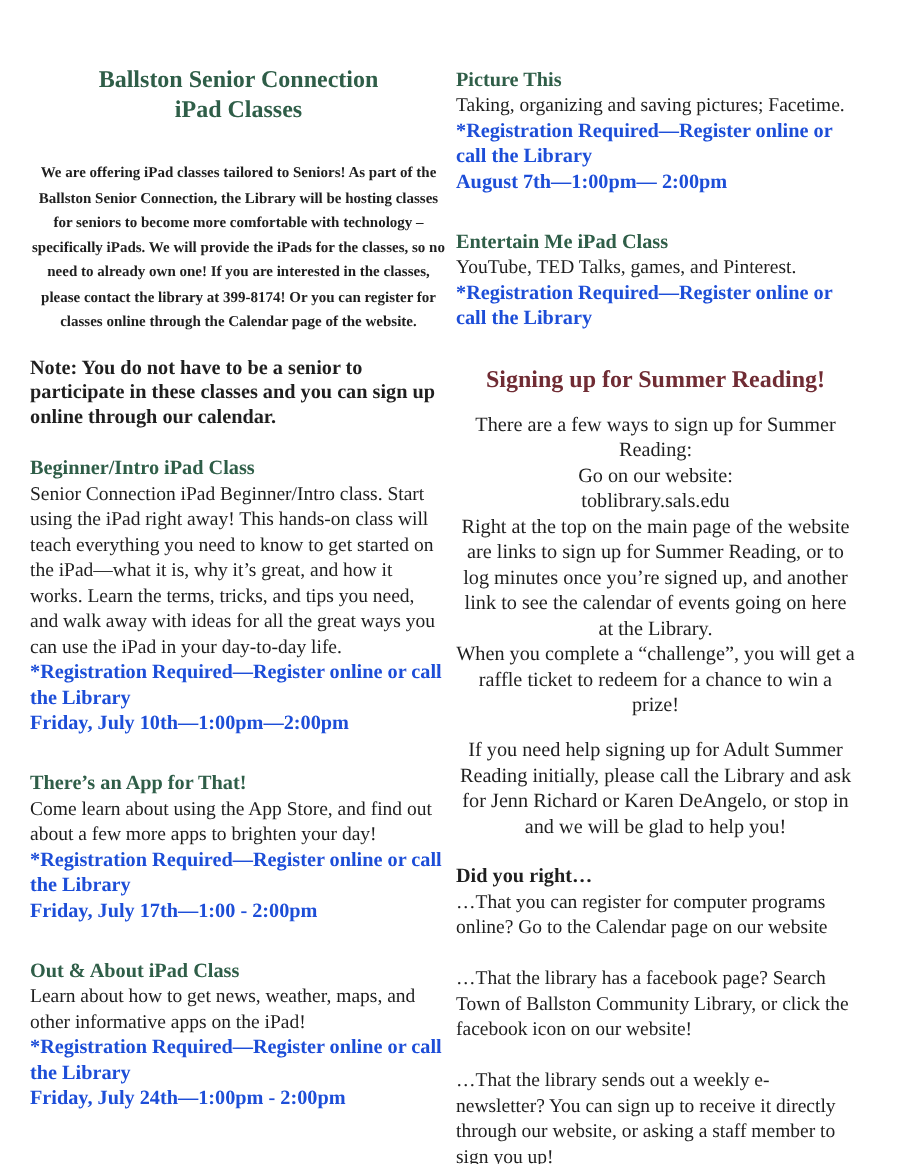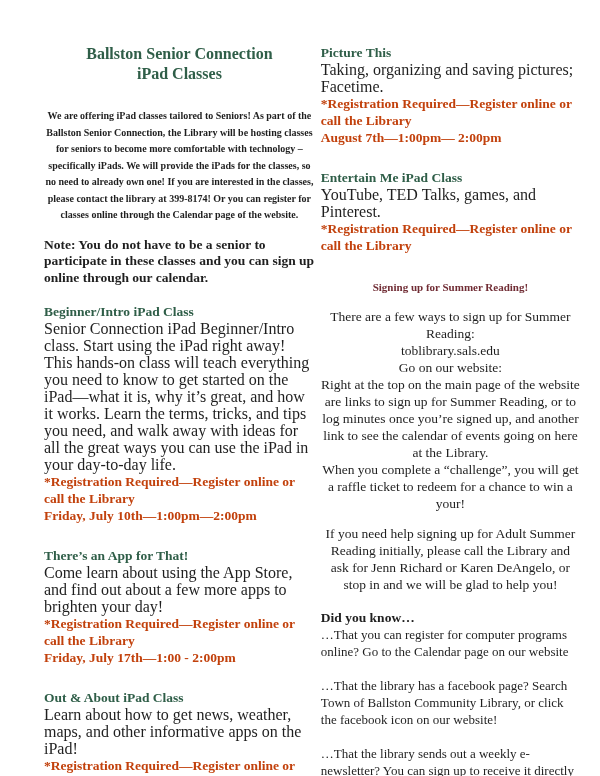--- a/index.html
+++ b/index.html
@@ -11,21 +11,21 @@
     width: 600px;
     height: 776px;
     font-family: "Liberation Serif", "DejaVu Serif", serif;
     color: #1f1f1f;
     overflow: hidden;
   }
   .page {
     box-sizing: border-box;
     width: 600px;
     height: 776px;
-    padding: 44px 20px 0 44px;
+    padding: 44px 20px 0 20px;
     display: flex;
     background: #ffffff;
   }
   .col {
     box-sizing: border-box;
   }
   .col-left {
     width: 278px;
     margin-right: 2px;
   }
@@ -60,33 +60,33 @@
     margin: 0 0 23px 0;
   }
   .class-title {
     font-size: 13.5px;
     line-height: 17px;
     font-weight: bold;
     color: #2f5e48;
     margin: 0;
   }
   .class-desc {
-    font-size: 16px;
+    font-size: 13px;
     line-height: 17px;
     margin: 0;
   }
   .accent {
     font-size: 13.5px;
     line-height: 17px;
     font-weight: bold;
-    color: #c2410c;
+    color: #1d4ed8;
     margin: 0;
   }
   .summer-heading {
-    font-size: 11px;
+    font-size: 16px;
     line-height: 21px;
     font-weight: bold;
     color: #702c34;
     text-align: center;
     margin: 14px 0 10px 0;
   }
   .centered-block p {
     font-size: 13.5px;
     line-height: 17px;
     text-align: center;
@@ -163,30 +163,30 @@
     <section class="class-block">
       <h3 class="class-title">Entertain Me iPad Class</h3>
       <p class="class-desc">YouTube, TED Talks, games, and Pinterest.</p>
       <p class="accent">*Registration Required—Register online or call the Library</p>
     </section>
 
     <h2 class="summer-heading">Signing up for Summer Reading!</h2>
 
     <div class="centered-block">
       <p>There are a few ways to sign up for Summer Reading:</p>
+      <p>Go on our website:</p>
       <p>toblibrary.sals.edu</p>
-      <p>Go on our website:</p>
       <p>Right at the top on the main page of the website are links to sign up for Summer Reading, or to log minutes once you’re signed up, and another link to see the calendar of events going on here at the Library.</p>
-      <p>When you complete a “challenge”, you will get a raffle ticket to redeem for a chance to win a your!</p>
+      <p>When you complete a “challenge”, you will get a raffle ticket to redeem for a chance to win a prize!</p>
     </div>
 
     <p class="help-para">If you need help signing up for Adult Summer Reading  initially, please call the Library and ask for Jenn Richard or Karen DeAngelo, or stop in and we will be glad to help you!</p>
 
     <div class="dyk">
-      <h3 class="dyk-heading">Did you know…</h3>
+      <h3 class="dyk-heading">Did you right…</h3>
       <p class="dyk-item">…That you can register for computer programs online?  Go to the Calendar page on our website</p>
       <p class="dyk-item">…That the library has a facebook page?   Search Town of Ballston Community Library, or click the facebook icon on our website!</p>
       <p class="dyk-item">…That the library sends out a weekly e-newsletter?  You can sign up to receive it directly through our website, or asking a staff member to sign you up!</p>
     </div>
 
   </div>
 
 </div>
 
 </body></html>

